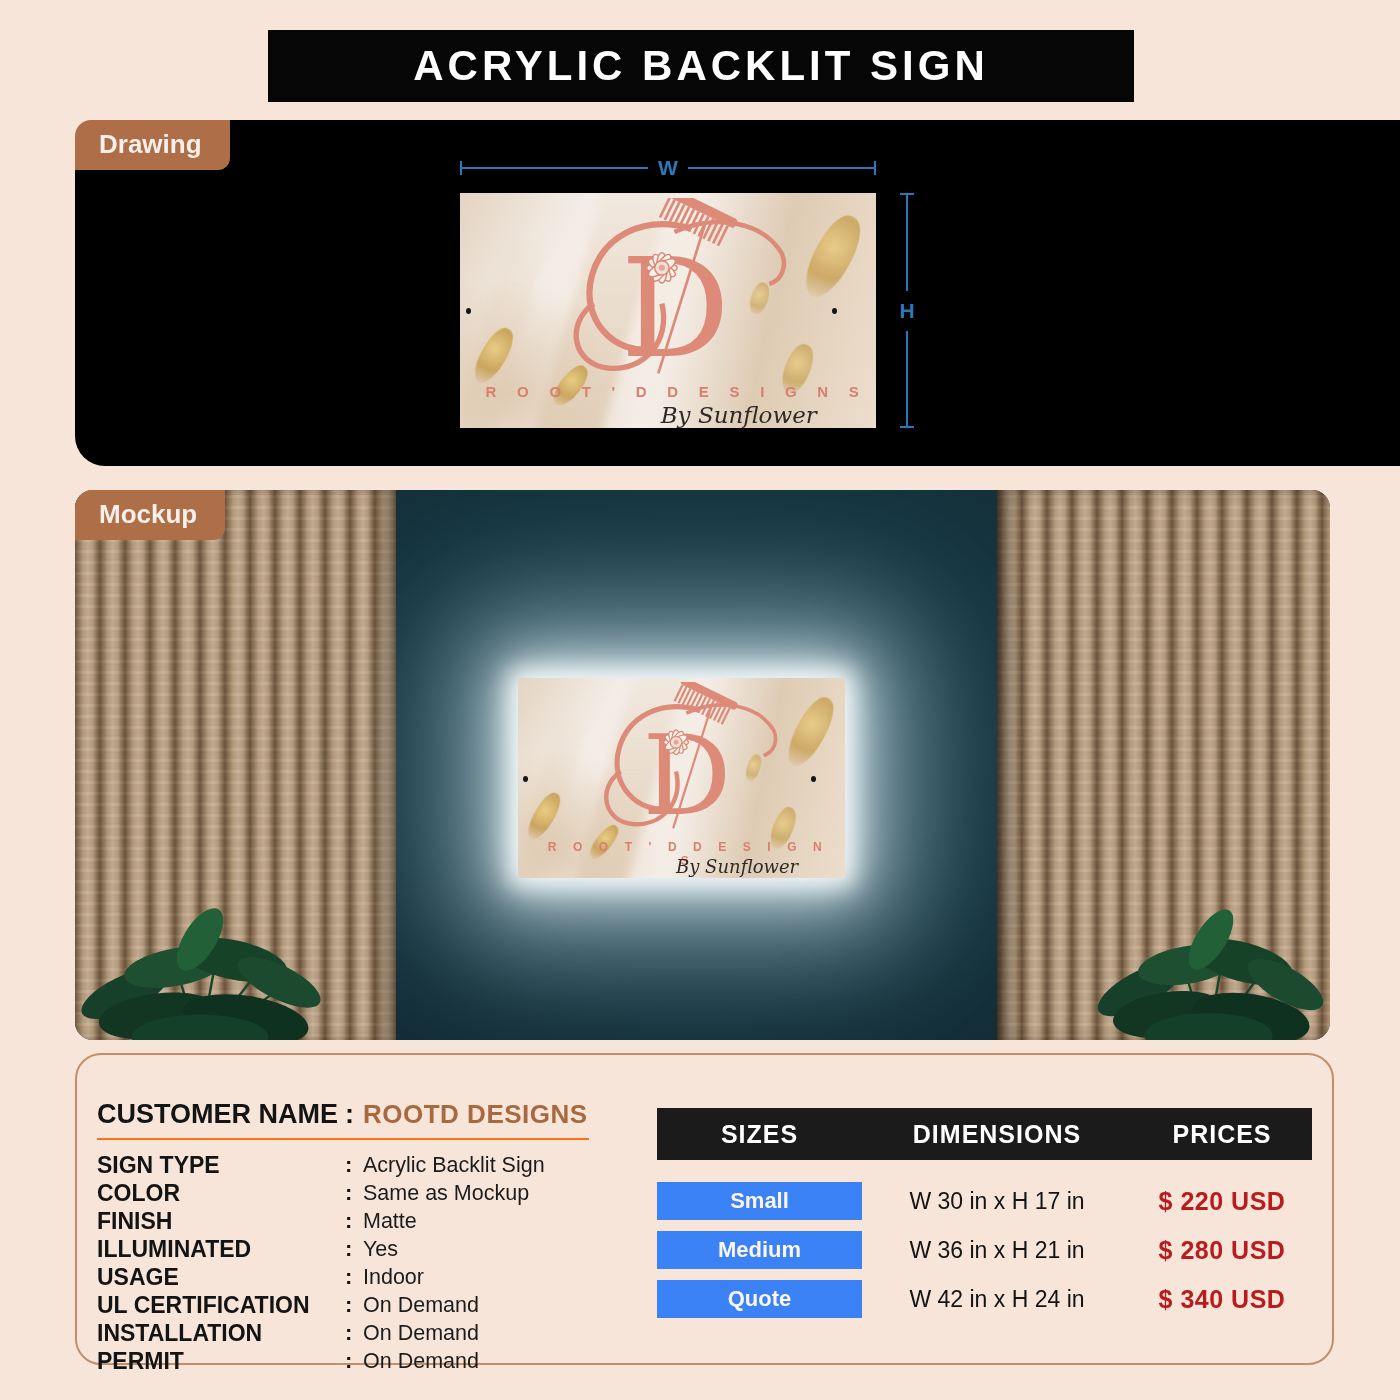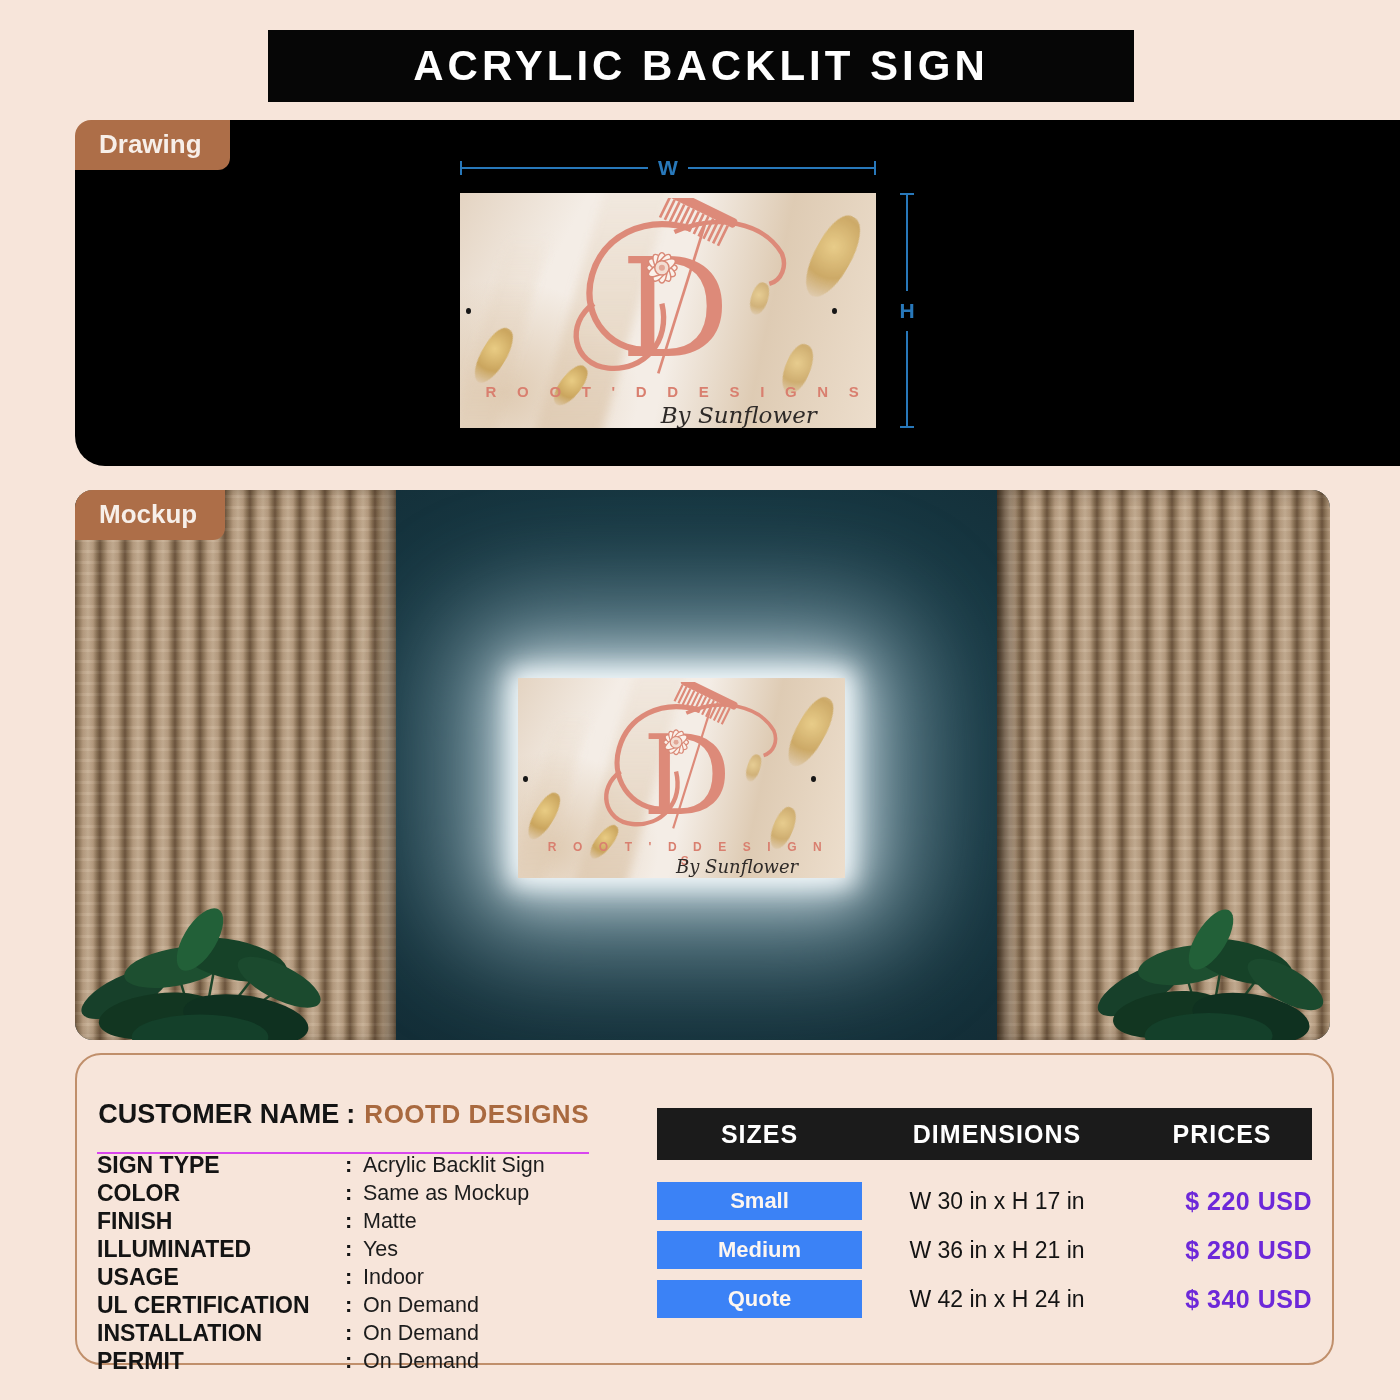--- a/index.html
+++ b/index.html
@@ -84,40 +84,40 @@
     box-shadow:0 0 90px 55px rgba(203,227,238,.5);}
   .plant{position:absolute;bottom:-6px;height:150px;}
   .plant-left{left:0px;width:250px;}
   .plant-right{left:1012px;width:240px;}
 
   
   .quote-section{position:absolute;left:75px;top:1053px;width:1255px;height:308px;
     border:2px solid #c08f6b;border-radius:26px;}
   .quote-tab{border-radius:24px 0 12px 0;font-size:25px;padding:8px 26px 9px 22px;}
   .customer-row{position:absolute;left:20px;top:44px;width:492px;display:flex;align-items:baseline;
-    border-bottom:2px solid #d946ef;padding-bottom:22px;justify-content:flex-end;}
+    border-bottom:2px solid #f97316;padding-bottom:8px;}
   .customer-label{font-size:27px;font-weight:bold;color:#141414;width:248px;}
   .customer-colon{font-size:27px;font-weight:bold;color:#141414;width:18px;}
   .customer-value{font-size:26px;font-weight:bold;color:#a9693f;letter-spacing:.5px;}
   .details{position:absolute;left:20px;top:96px;width:540px;}
   .detail-row{display:grid;grid-template-columns:248px 18px 1fr;align-items:center;height:28px;}
   .detail-label{font-size:23px;font-weight:bold;color:#141414;}
   .detail-colon{font-size:22px;font-weight:bold;color:#141414;}
   .detail-value{font-size:21.5px;color:#1c1c1c;}
 
   
   .pricing{position:absolute;left:580px;top:53px;width:655px;}
   .pricing-header{display:grid;grid-template-columns:205px 270px 180px;height:52px;background:#1b1b1b;}
   .pricing-header div{color:#ffffff;font-weight:bold;font-size:25px;display:flex;align-items:center;justify-content:center;letter-spacing:1px;}
   .pricing-rows{margin-top:22px;}
   .pricing-row{display:grid;grid-template-columns:205px 270px 180px;height:38px;margin-bottom:11px;align-items:center;}
   .size-btn{background:#3b82f6;color:#fdf6f0;font-weight:bold;font-size:22px;height:38px;
     display:flex;align-items:center;justify-content:center;border:none;cursor:pointer;}
   .dims-cell{font-size:23px;color:#141414;text-align:center;}
-  .price-cell{font-size:25px;font-weight:bold;color:#6d28d9;text-align:right;letter-spacing:.5px;}
+  .price-cell{font-size:25px;font-weight:bold;color:#b91c1c;text-align:center;letter-spacing:.5px;}
 </style>
 </head>
 <body>
 
 <div class="canvas">
 
   <div class="banner">
     <div class="banner-title">ACRYLIC BACKLIT SIGN</div>
   </div>
 

